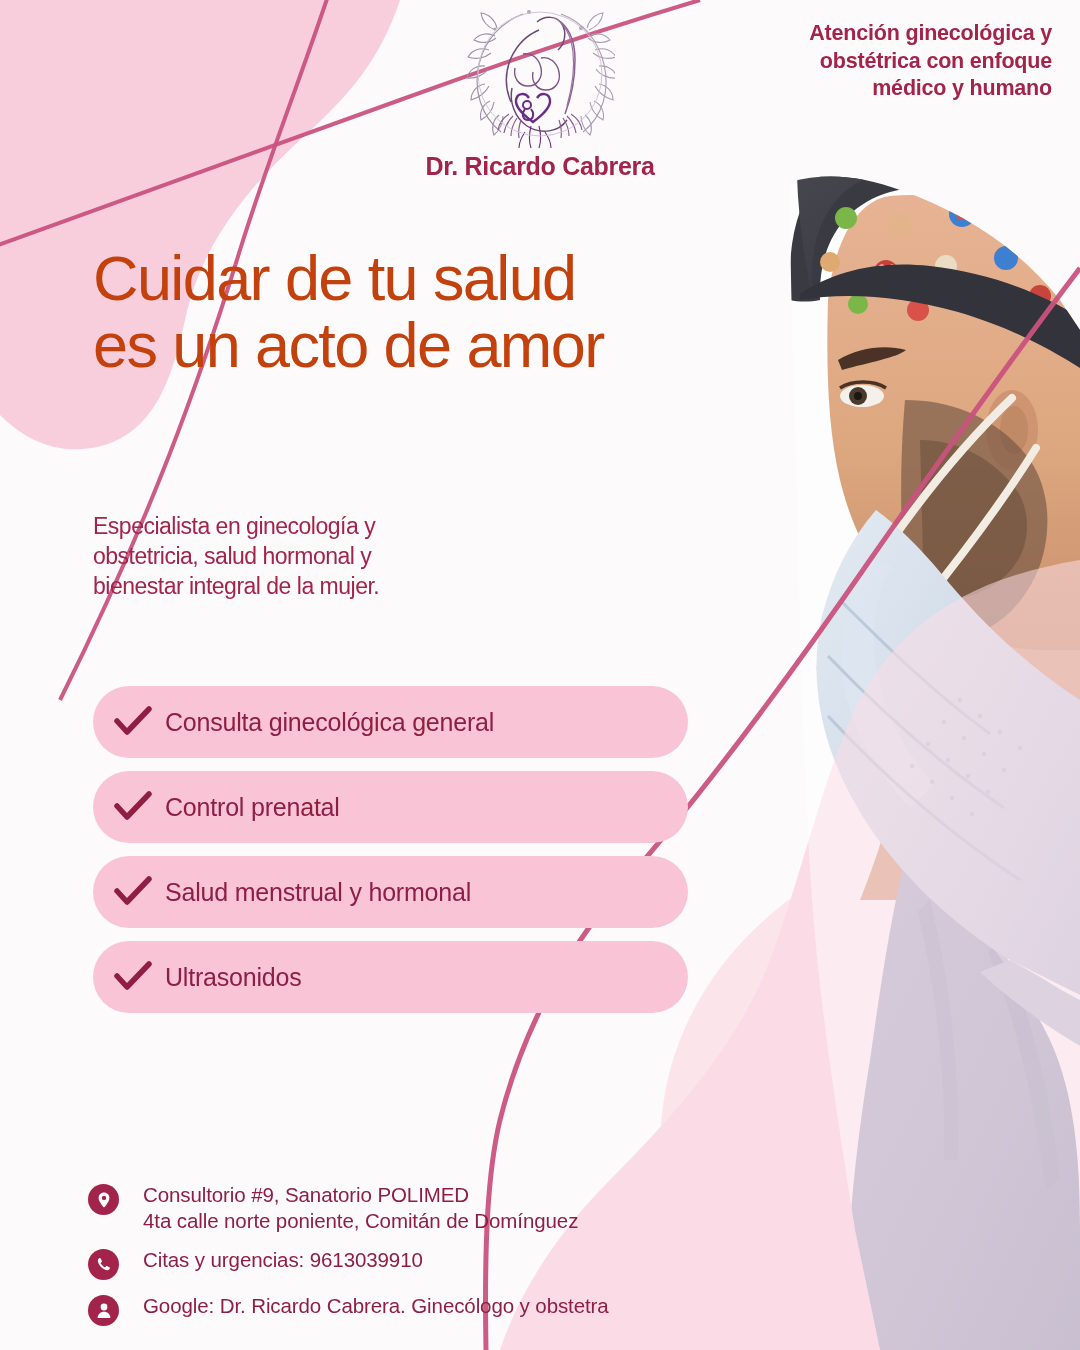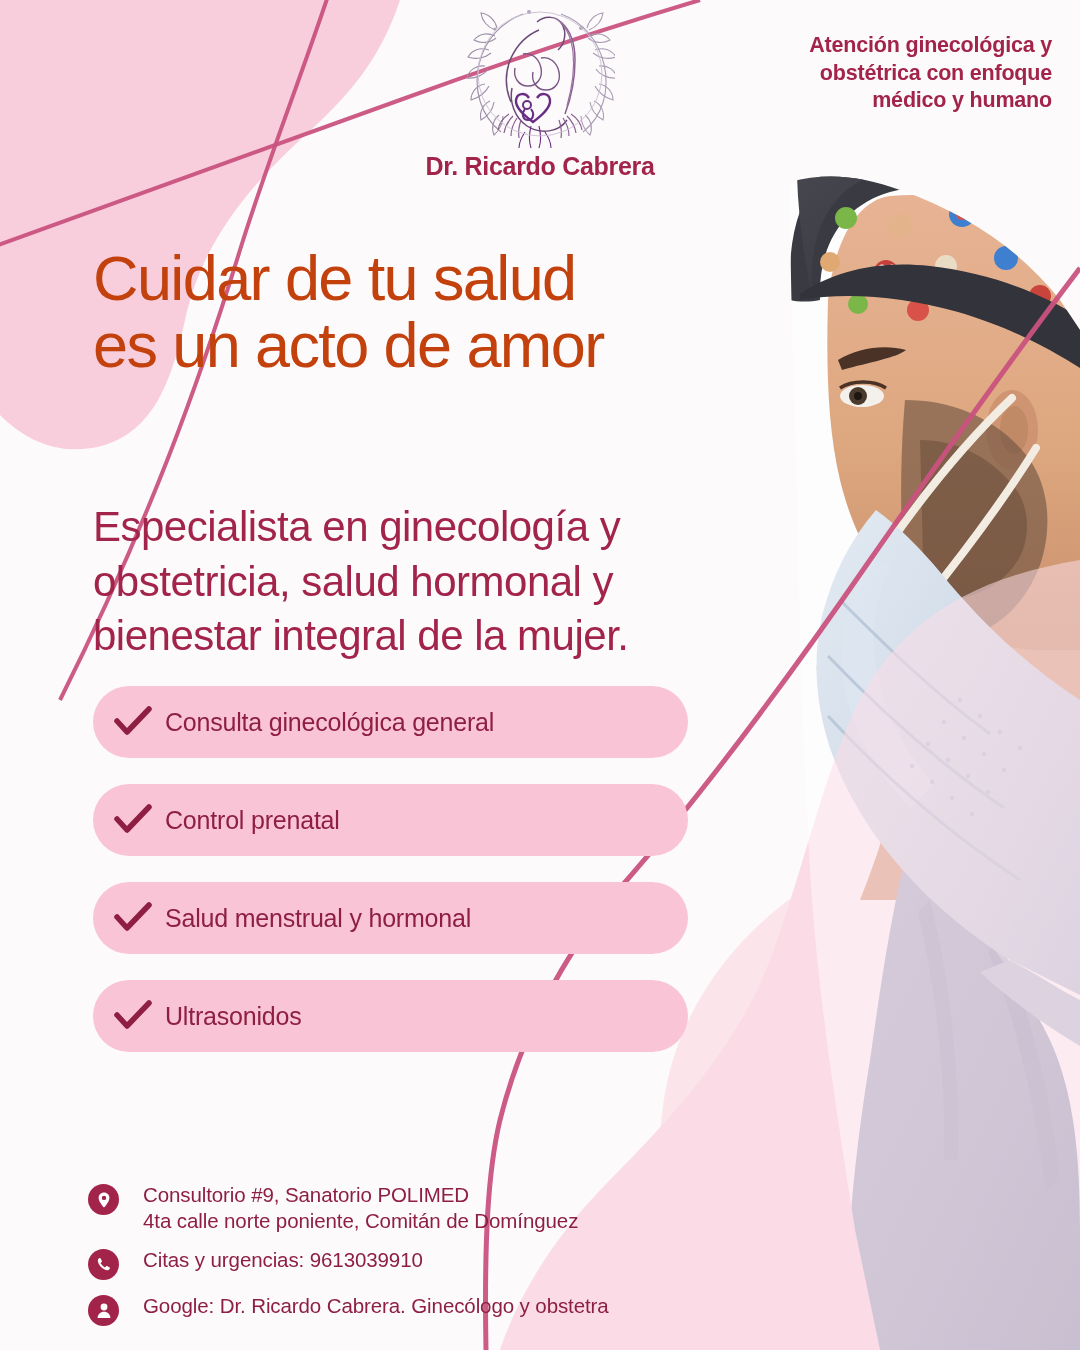--- a/index.html
+++ b/index.html
@@ -28,51 +28,51 @@
   #doctor-name{
     margin:2px 0 0 0;
     font-size:25px;font-weight:bold;
     letter-spacing:-0.3px;
     color:#A3244B;
     font-family:"Liberation Sans", sans-serif;
   }
 
   
   #tagline{
-    position:absolute;right:28px;top:32px;width:300px;
+    position:absolute;right:28px;top:20px;width:300px;
     text-align:right;z-index:6;
     font-size:21.5px;line-height:1.28;font-weight:bold;
     color:#A3244B;letter-spacing:-0.2px;
   }
 
   
   #headline{
     position:absolute;left:93px;top:245px;width:680px;z-index:6;
     font-size:63px;line-height:1.06;font-weight:normal;
     color:#c2410c;letter-spacing:-1.6px;
   }
 
   
   #subhead{
-    position:absolute;left:93px;top:500px;width:600px;z-index:6;
-    font-size:42px;line-height:1.30;font-weight:normal;
+    position:absolute;left:93px;top:512px;width:600px;z-index:6;
+    font-size:23px;line-height:1.30;font-weight:normal;
     color:#A3244B;letter-spacing:-0.5px;
   }
 
   
   #services{
     position:absolute;left:93px;top:686px;width:600px;z-index:6;
   }
   .pill{
     position:relative;
     height:72px;width:595px;
     background:#F9C4D6;
     border-radius:36px;
     display:flex;align-items:center;
-    margin-bottom:26px;
+    margin-bottom:13px;
     box-sizing:border-box;
     padding-left:18px;
   }
   .pill-check{
     width:44px;height:44px;flex:0 0 44px;
     display:flex;align-items:center;justify-content:center;
   }
   .pill-label{
     font-size:25px;color:#8E1F43;letter-spacing:-0.2px;
     margin-left:10px;white-space:nowrap;

